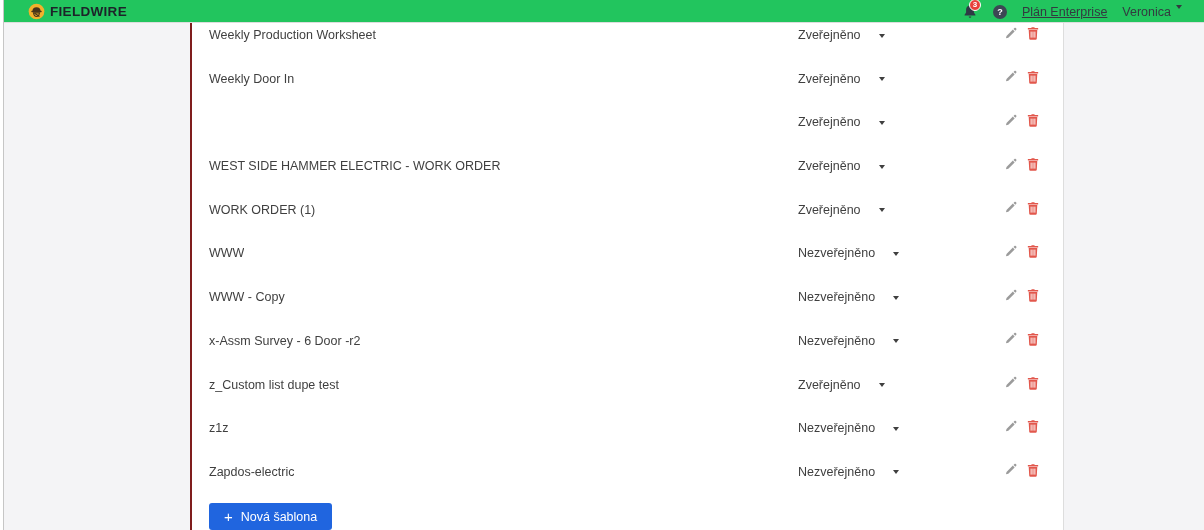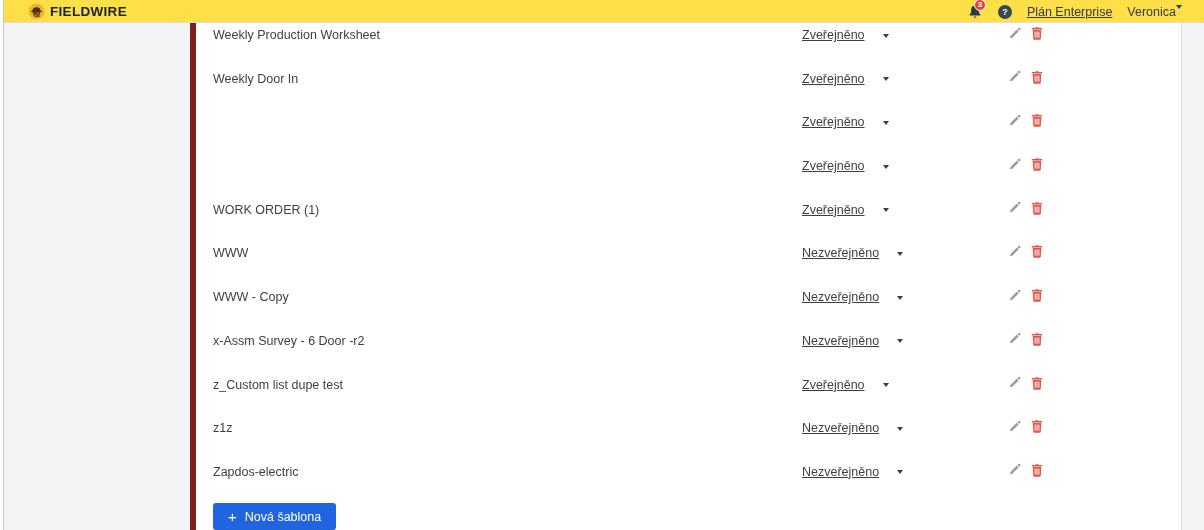--- a/index.html
+++ b/index.html
@@ -13,21 +13,21 @@
 
   
   .edge-strip {
     position:absolute; left:0; top:0; width:4px; height:100%;
     background:#fff; border-right:1px solid #c6c6c6; z-index:40;
   }
 
   
   .topbar {
     position:absolute; top:0; left:0; width:1204px; height:23px;
-    background:#fde047; border-bottom:1px solid #ddd; z-index:30;
+    background:#22c55e; border-bottom:1px solid #ddd; z-index:30;
   }
   .brand {
     position:absolute; left:28px; top:0; height:23px;
     display:flex; align-items:center; gap:5px; cursor:pointer;
   }
   .brand-name {
     font-size:13.5px; font-weight:bold; letter-spacing:.3px; color:#1d2329;
   }
   .nav {
     position:absolute; left:478px; top:0; height:23px;
@@ -52,47 +52,47 @@
     color:#fff; font-size:8px; font-weight:bold;
     display:flex; align-items:center; justify-content:center;
   }
   .help-circle {
     width:14px; height:14px; border-radius:50%; background:#3c4754;
     color:#fff; font-size:9px; font-weight:bold;
     display:flex; align-items:center; justify-content:center; cursor:pointer;
   }
   .plan-label { font-size:12.5px; color:#333a40; cursor:pointer; white-space:nowrap;text-decoration:underline; }
   .user-menu {
-    display:flex; align-items:flex-start; font-size:12.5px; color:#333a40;
+    display:flex; align-items:flex-start; gap:5px; font-size:12.5px; color:#333a40;
     cursor:pointer; white-space:nowrap;
   }
   .caret-down {
     width:0; height:0; display:inline-block;
     border-left:3.5px solid transparent; border-right:3.5px solid transparent;
     border-top:4px solid currentColor;
   }
 
   
   .panel {
-    position:absolute; left:190px; top:23px; width:992px; bottom:0;
-    background:#fff; border-left:6px solid #7f1d1d; border-right:1px solid #ddd;
+    position:absolute; left:190px; top:23px; width:874px; bottom:0;
+    background:#fff; border-left:2px solid #7f1d1d; border-right:1px solid #ddd;
   }
   .tpl-row {
     position:relative; height:43.7px;
   }
   .tpl-name {
     position:absolute; left:17px; top:5px; line-height:14px;
     font-size:12.5px; color:#3f3f3f; max-width:560px;
     white-space:nowrap; overflow:hidden;
   }
   .status-btn {
     position:absolute; left:606px; top:5px; line-height:14px;
     font-size:12.5px; color:#3f3f3f; cursor:pointer;
     display:flex; align-items:center; gap:18px; background:none; border:none;
-    font-family:inherit; padding:0;text-decoration:underline;
+    font-family:inherit; padding:0;
   }
   .status-btn .caret-down { border-top-width:4px; margin-top:1px; }
   .row-icons {
     position:absolute; left:812px; top:3px; display:flex; gap:9px; align-items:center;
   }
   .icon-btn { width:13px; height:14px; cursor:pointer; display:flex; align-items:center; justify-content:center; }
 
   .new-tpl-btn {
     position:absolute; left:17px; top:480px; height:27px;
     background:var(--accent-blue,#2065df); border:none; border-radius:3px;
@@ -201,20 +201,21 @@
       <span class="icon-btn">
         <svg width="12" height="14" viewBox="0 0 14 16">
           <path d="M5.2 1.2h3.6v1H13v1.6H1V2.2h4.2v-1z" fill="#e2574c"></path>
           <path d="M2 4.6h10l-.6 10a1.4 1.4 0 0 1-1.4 1.3H4a1.4 1.4 0 0 1-1.4-1.3L2 4.6z" fill="#e2574c"></path>
           <path d="M4.8 6.4v7M7 6.4v7M9.2 6.4v7" stroke="#fff" stroke-width="1.1"></path>
         </svg>
       </span>
     </div>
   </div>
       <div class="tpl-row">
+    <span class="tpl-name">WEST SIDE HAMMER ELECTRIC - WORK ORDER</span>
     <button class="status-btn">
       <span>Zveřejněno</span>
       <span class="caret-down"></span>
     </button>
     <div class="row-icons">
       <span class="icon-btn">
         <svg width="13" height="13" viewBox="0 0 16 16">
           <path d="M12.9 1.2c.4-.4 1.1-.4 1.5 0l.7.7c.4.4.4 1.1 0 1.5l-1.2 1.2-2.2-2.2 1.2-1.2zM10.9 3.2l2.2 2.2-7.8 7.8-2.9.7.7-2.9 7.8-7.8z" fill="#9b9b9b"></path>
         </svg>
       </span>

